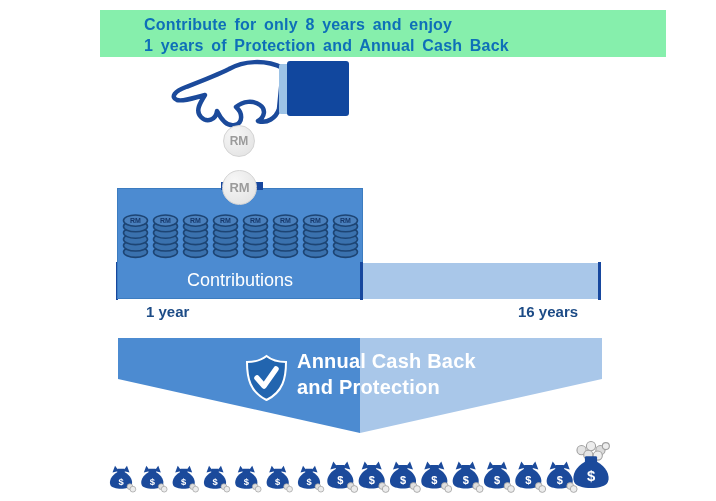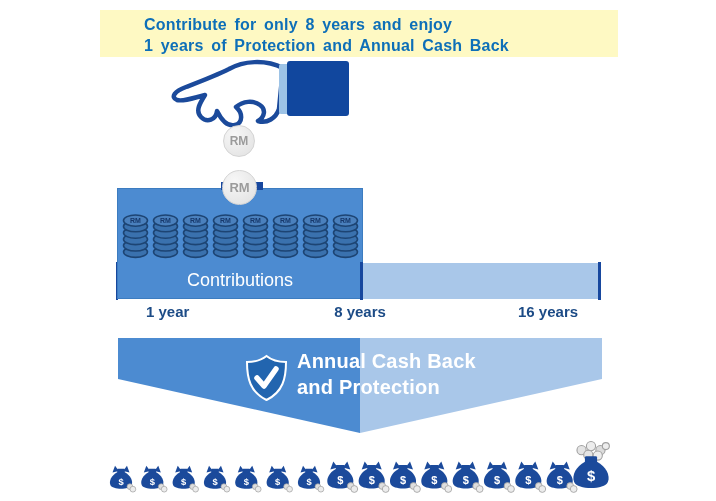--- a/index.html
+++ b/index.html
@@ -1,20 +1,20 @@
 <!DOCTYPE html>
 <html><head>
 <meta charset="utf-8">
 <style>
   html,body{margin:0;padding:0;background:#ffffff;}
   .canvas{position:relative;width:716px;height:501px;background:#ffffff;
           font-family:"Liberation Sans",sans-serif;overflow:hidden;}
 
-  .header{position:absolute;left:100px;top:10px;width:518px;height:47px;
-          background:#fef9c3;box-sizing:border-box;padding:4px 0 0 44px;
+  .header{position:absolute;left:100px;top:10px;width:566px;height:47px;
+          background:#86efac;box-sizing:border-box;padding:4px 0 0 44px;
           color:#0e6fb8;font-weight:bold;font-size:16px;line-height:21px;
           word-spacing:3px;letter-spacing:0.2px;}
 
   .hand-svg{position:absolute;left:165px;top:56px;}
 
   .rm-coin{position:absolute;border-radius:50%;
            background:radial-gradient(circle at 35% 30%, #f7f7f7, #e0e0e0);
            border:1px solid #d4d4d4;color:#9b9b9b;font-weight:bold;
            display:flex;align-items:center;justify-content:center;}
   .coin-falling{left:223px;top:125px;width:30px;height:30px;font-size:12px;}
@@ -149,21 +149,20 @@
       </svg>
     </div>
 
   <div class="contrib-label">Contributions</div>
 
   <div class="bar-future"></div>
   <div class="tl-line tl-line-start"></div>
   <div class="tl-line tl-line-mid"></div>
   <div class="tl-line tl-line-end"></div>
   <div class="tl-label tl-label-start">1 year</div>
-  <div class="tl-label tl-label-mid">8 years</div>
   <div class="tl-label tl-label-end">16 years</div>
 
   <svg class="arrow-svg" width="490" height="100" viewBox="0 0 490 100">
     <polygon points="3,2 245,2 245,97 3,43" fill="#4c8bd1"></polygon>
     <polygon points="245,2 487,2 487,43 245,97" fill="#a9c7e9"></polygon>
   </svg>
 
   <svg class="shield-svg" width="43" height="48" viewBox="0 0 43 48">
     <path d="M21.5,2 C27,6.5 33,8 41,8 C41,24 38,38 21.5,46 C5,38 2,24 2,8
              C10,8 16,6.5 21.5,2 Z" fill="#2265af" stroke="#ffffff" stroke-width="2"></path>

